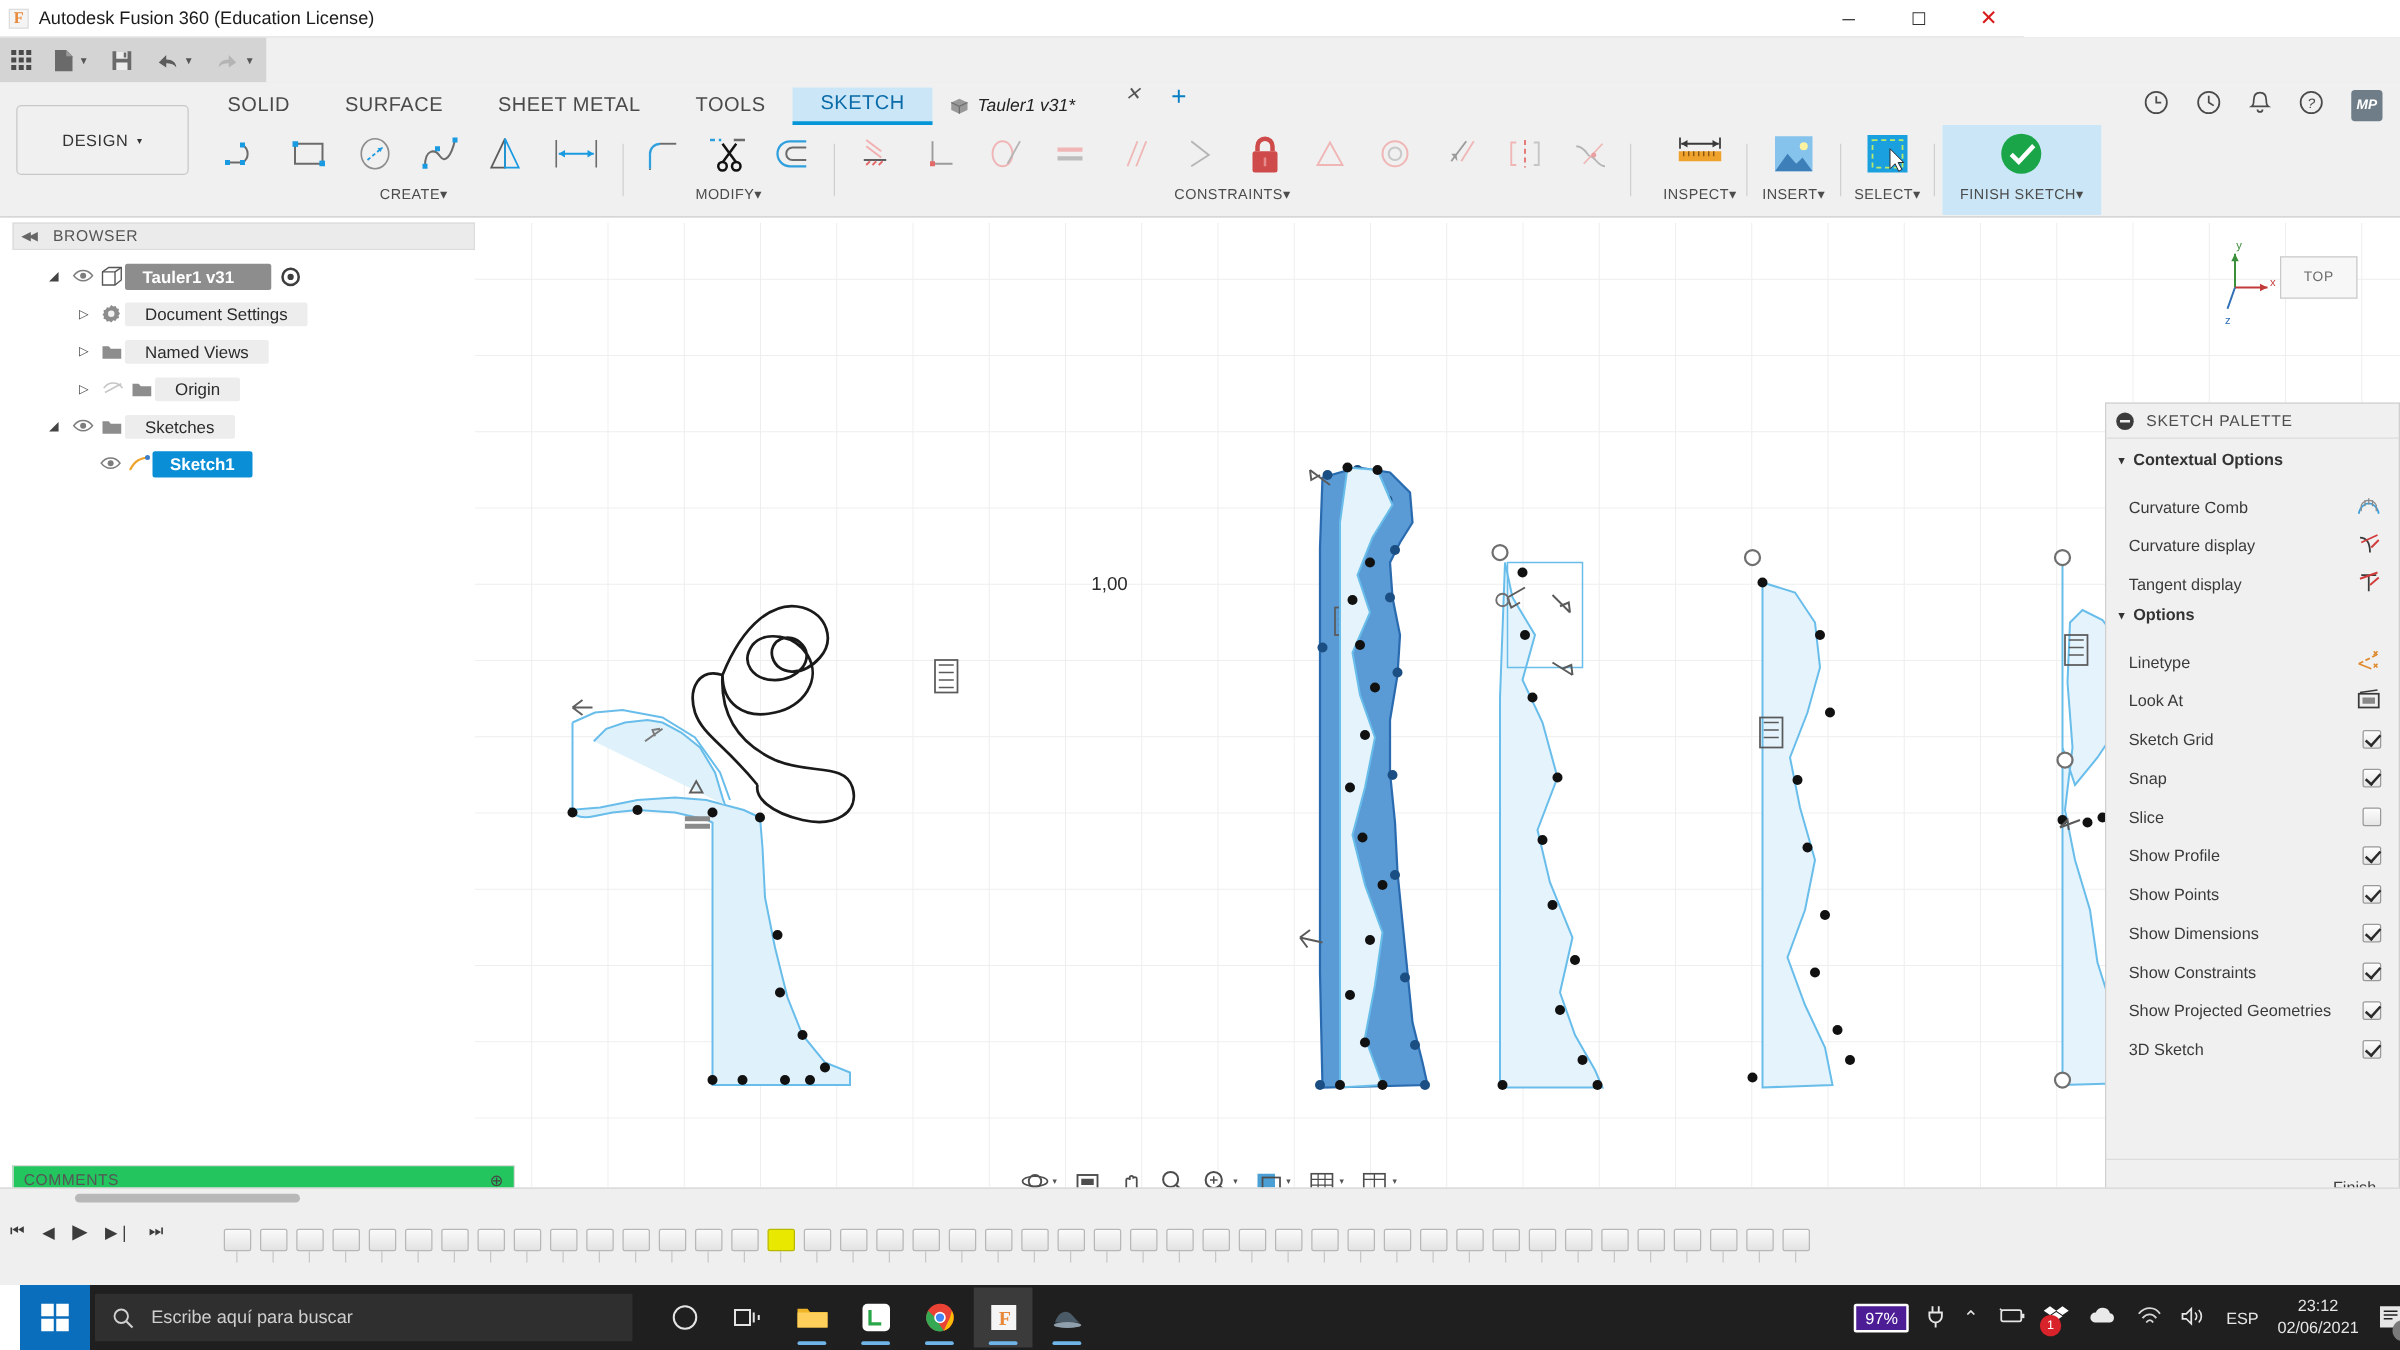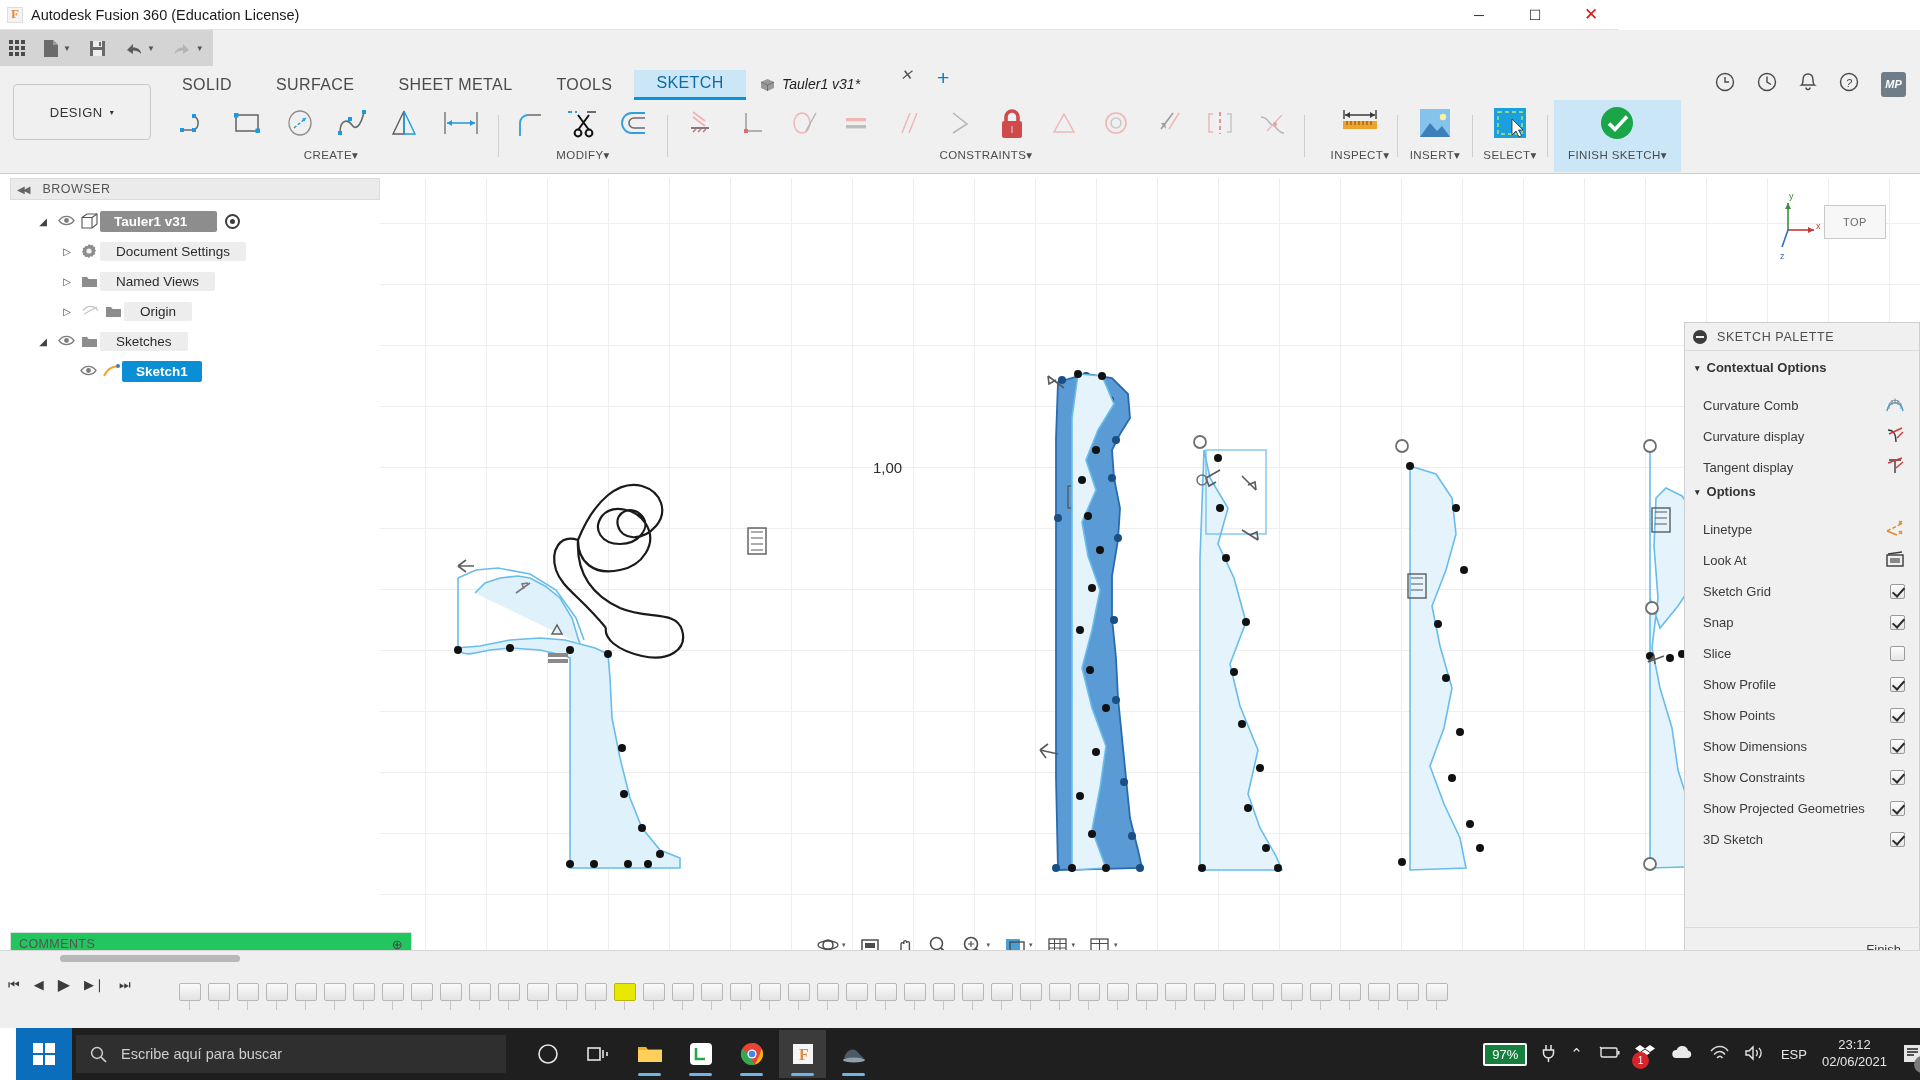--- a/index.html
+++ b/index.html
@@ -272,21 +272,21 @@
     justify-content: center; position: relative;
   }
   .tb-app.open::after {
     content: ""; position: absolute; bottom: 2px; left: 12px; width: 23px; height: 3px;
     background: #6fb5e8; border-radius: 2px;
   }
   .tb-app.active { background: #3b3b3b; }
   .tray { margin-left: auto; display: flex; align-items: center; gap: 15px;
     padding-right: 12px; color: #e6e6e6; font-size: 13px; }
   .battery-pct {
-    background: #15803d; color: #fff; font-size: 13px; padding: 2px 7px;
+    background: #4c1d95; color: #fff; font-size: 13px; padding: 2px 7px;
     border: 2px solid #fff; border-radius: 2px; position: relative; margin-left: 28px;
   }
   .clock { text-align: center; line-height: 1.3; font-size: 13px; }
   .notif { position: relative; }
   .notif .badge {
     position: absolute; right: -7px; bottom: -7px; width: 17px; height: 17px;
     border-radius: 50%; background: #7a7a7a; color: #fff; font-size: 10px;
     display: flex; align-items: center; justify-content: center;
   }
   svg { overflow: visible; }

